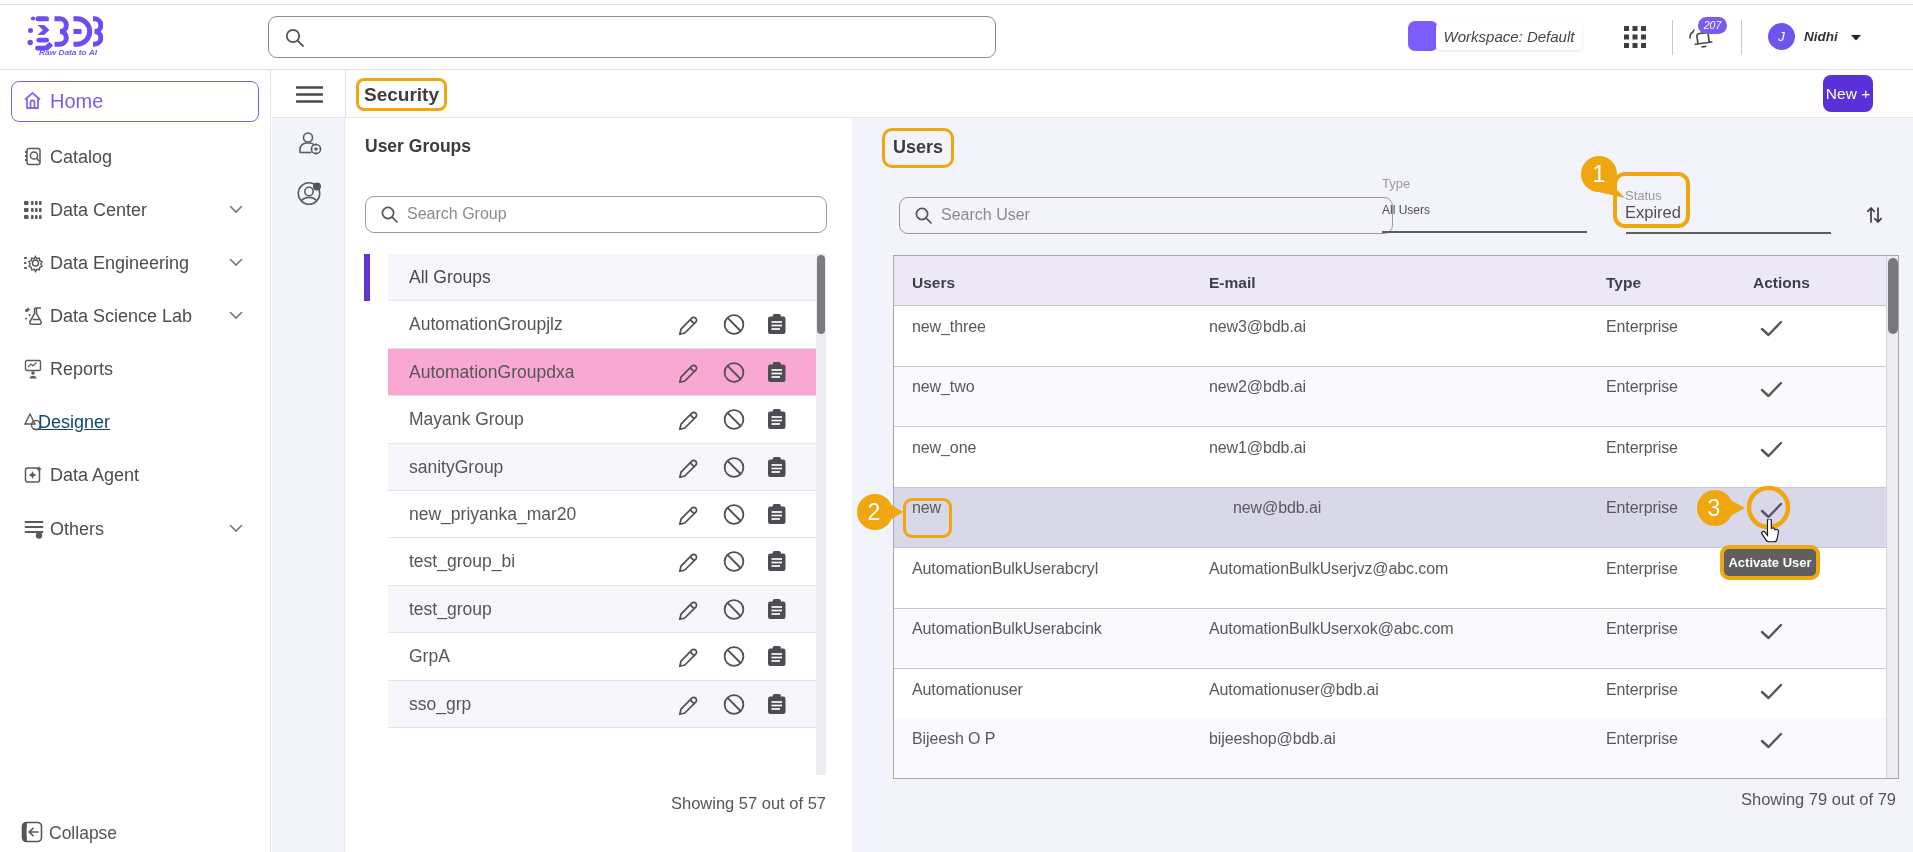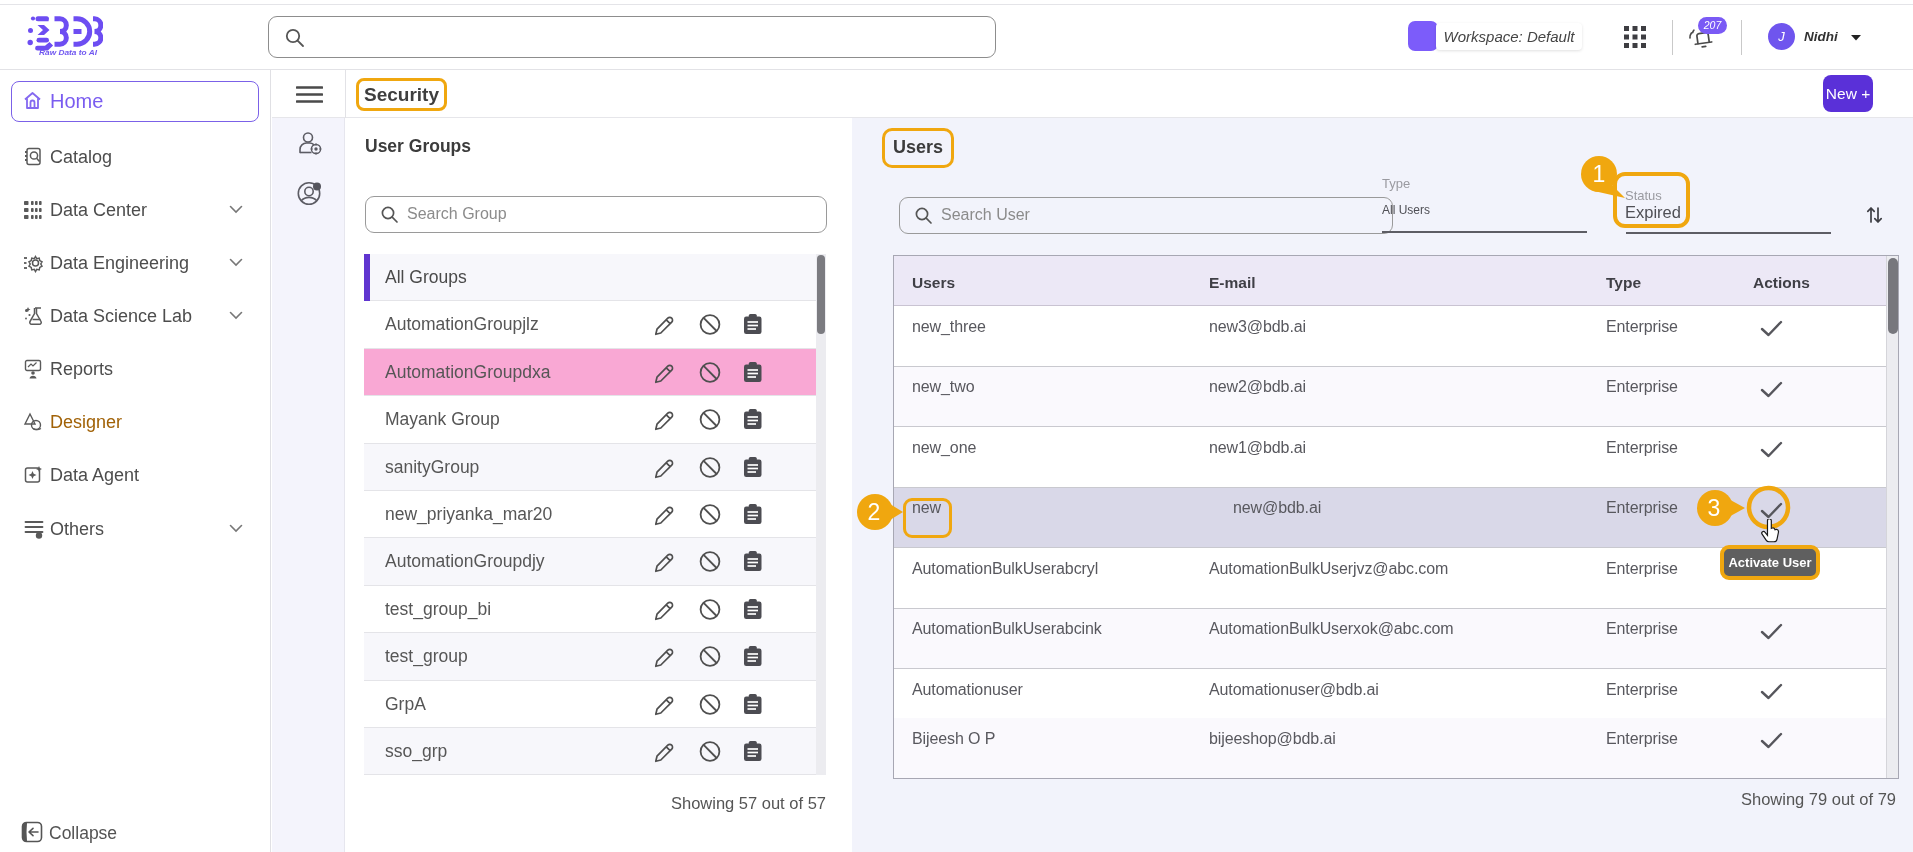--- a/index.html
+++ b/index.html
@@ -1,20 +1,20 @@
 <!DOCTYPE html>
 <html><head>
 <meta charset="utf-8">
 <style>
 * { margin:0; padding:0; box-sizing:border-box; }
 html,body { width:1913px; height:852px; overflow:hidden; }
 body { font-family:"Liberation Sans", sans-serif; background:#fff; position:relative; color:#4a4a4a; }
 .abs { position:absolute; }
 .chk { stroke:#56565c; stroke-width:2.4; fill:none; stroke-linecap:round; stroke-linejoin:round; }
-.grow { height:47.4px; border-bottom:1px solid #e4e4e8; position:relative; }
+.grow { height:47.4px; border-bottom:1px solid #e4e4e8; position:relative;margin-left:24px; }
 .gname { position:absolute; left:21px; top:13px; font-size:17.5px; color:#565656; }
 .urow { position:absolute; left:0; width:100%; height:60.5px; border-bottom:1px solid #c9c9cf; }
 .ucell { position:absolute; top:11.5px; font-size:16px; letter-spacing:-0.1px; color:#58585e; }
 </style>
 </head>
 <body>
 
 <svg width="0" height="0" style="position:absolute">
   <defs>
     <g id="gact3">
@@ -176,21 +176,21 @@
     </svg>
   <div class="abs" style="left:50px;top:359px;font-size:18px;color:#4d4d4d;">Reports</div>
 
   <svg class="abs" style="left:23px;top:412px" width="21" height="20" viewBox="0 0 21 20">
       <g fill="none" stroke="#5a5a5a" stroke-width="1.4">
         <path d="M7 2 L12 12 H2 Z"></path>
         <circle cx="13" cy="13" r="4.5"></circle>
         <path d="M10 16.5 q4 2.5 8 0" stroke-width="1.2"></path>
       </g>
     </svg>
-  <div class="abs" style="left:50px;top:412px;font-size:18px;color:#a16207;">Designer</div>
+  <div class="abs" style="left:38px;top:412px;font-size:18px;color:#0c4a6e;text-decoration:underline;">Designer</div>
 
   <svg class="abs" style="left:24px;top:465px" width="20" height="20" viewBox="0 0 20 20">
       <g fill="none" stroke="#5a5a5a" stroke-width="1.5">
         <rect x="1.5" y="3" width="14" height="14" rx="2"></rect>
       </g>
       <g fill="#5a5a5a">
         <path d="M8.5 6 l1.2 2.8 2.8 1.2 -2.8 1.2 -1.2 2.8 -1.2 -2.8 -2.8 -1.2 2.8 -1.2 z"></path>
         <path d="M15 1 l0.9 2.1 2.1 0.9 -2.1 0.9 -0.9 2.1 -0.9 -2.1 -2.1 -0.9 2.1 -0.9 z"></path>
       </g>
     </svg>
@@ -304,26 +304,20 @@
         <svg class="abs" style="left:290px;top:12px" width="110" height="23" viewBox="0 0 110 23">
           <use href="#gact3"></use>
         </svg>
       </div>
     <div class="grow">
         <span class="gname">new_priyanka_mar20</span>
         <svg class="abs" style="left:290px;top:12px" width="110" height="23" viewBox="0 0 110 23">
           <use href="#gact3"></use>
         </svg>
       </div>
-    <div class="grow" style="background:#f7f7fb;">
-        <span class="gname">AutomationGroupdjy</span>
-        <svg class="abs" style="left:290px;top:12px" width="110" height="23" viewBox="0 0 110 23">
-          <use href="#gact3"></use>
-        </svg>
-      </div>
     <div class="grow">
         <span class="gname">test_group_bi</span>
         <svg class="abs" style="left:290px;top:12px" width="110" height="23" viewBox="0 0 110 23">
           <use href="#gact3"></use>
         </svg>
       </div>
     <div class="grow" style="background:#f7f7fb;">
         <span class="gname">test_group</span>
         <svg class="abs" style="left:290px;top:12px" width="110" height="23" viewBox="0 0 110 23">
           <use href="#gact3"></use>

